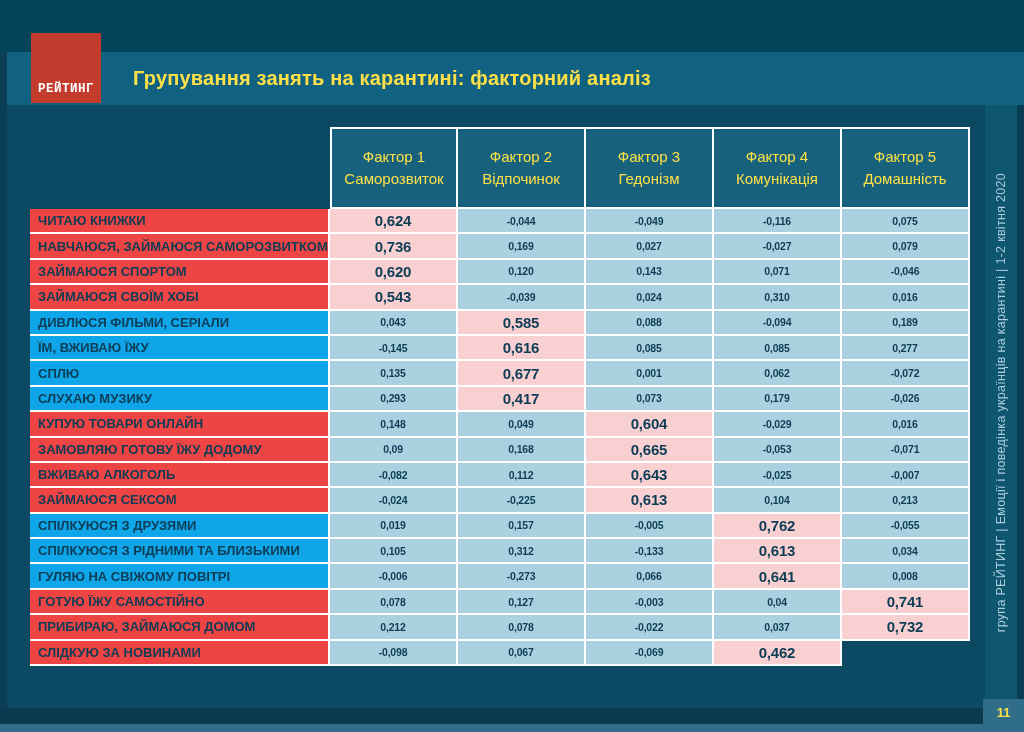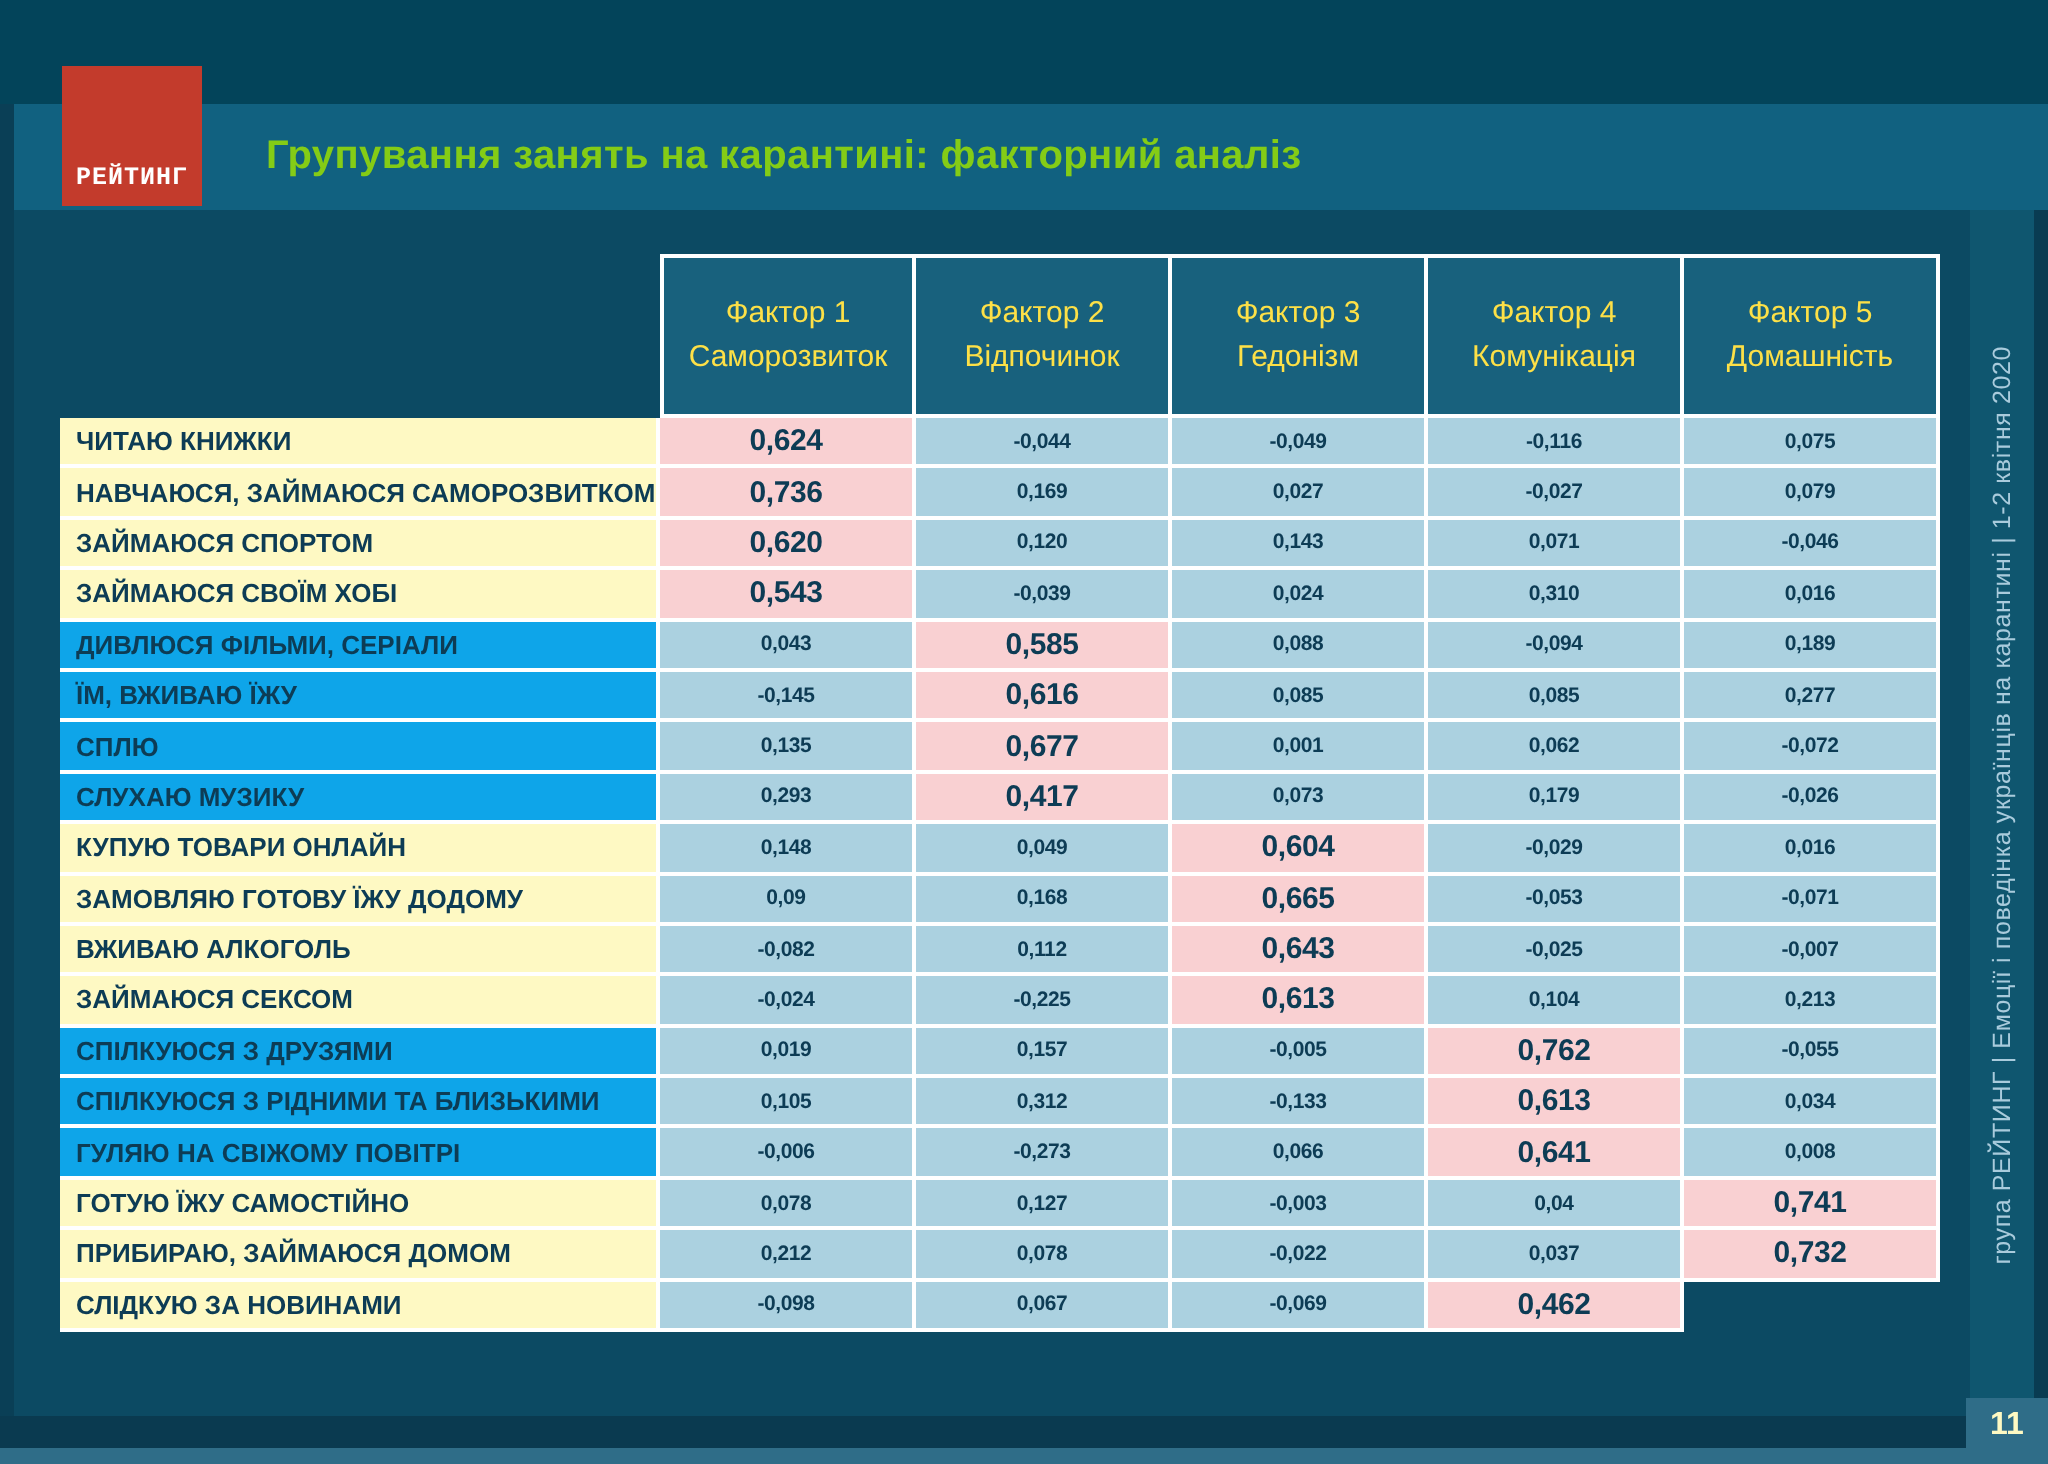--- a/index.html
+++ b/index.html
@@ -14,46 +14,46 @@
   .bottom-dark{position:absolute;left:0;right:0;bottom:8px;height:16px;background:#0A3A50;}
   .bottom-light{position:absolute;left:0;right:0;bottom:0;height:8px;background:#2F6D88;}
 
   
   .logo{position:absolute;left:31px;top:33px;width:70px;height:70px;background:#C33B2C;
         display:flex;align-items:flex-end;justify-content:center;z-index:5;font-family:Liberation Mono, monospace;}
   .logo span{color:#fff;font-weight:700;font-size:12.5px;letter-spacing:.5px;margin-bottom:7px;}
 
   
   .title{position:absolute;left:133px;top:52px;height:53px;right:40px;display:flex;align-items:center;
-         color:#84cc16;font-size:20px;font-weight:700;letter-spacing:.2px;z-index:4;}
+         color:#fde047;font-size:20px;font-weight:700;letter-spacing:.2px;z-index:4;}
 
   
   .sidebar{position:absolute;right:7px;top:105px;bottom:32px;width:32px;background:#0F566F;
            display:flex;align-items:center;justify-content:center;z-index:3;}
   .sidebar .vtext{writing-mode:vertical-rl;transform:rotate(180deg);white-space:nowrap;
            color:#A9CBDC;font-size:12.5px;letter-spacing:.3px;}
 
   
   .page-box{position:absolute;right:0;bottom:6px;width:41px;height:27px;background:#2F6D88;
             display:flex;align-items:center;justify-content:center;z-index:6;}
-  .page-box span{color:#fef9c3;font-weight:700;font-size:16px;}
+  .page-box span{color:#fde047;font-weight:700;font-size:13px;}
 
   
   .table{position:absolute;left:30px;top:127px;display:grid;
          grid-template-columns:300px repeat(5,128px);
          grid-template-rows:82px repeat(18,25.4px);z-index:2;}
   .cell{box-sizing:border-box;border-right:2px solid #fff;border-bottom:2px solid #fff;
         display:flex;align-items:center;justify-content:center;overflow:hidden;}
   .ghost{border:none;background:transparent;}
   .head{background:#18617D;border-top:2px solid #fff;color:#fde047;flex-direction:column;
         font-size:15px;line-height:1.5;text-align:center;}
   .head.first{border-left:2px solid #fff;}
   .lab{justify-content:flex-start;padding-left:8px;font-size:13px;font-weight:700;
        color:#0D3C55;white-space:nowrap;}
-  .g-dark{background:#fef9c3;}
+  .g-dark{background:#ef4444;}
   .g-light{background:#0ea5e9;}
   .val{background:#ABD1E0;font-size:10.5px;font-weight:700;color:#0D3C55;letter-spacing:-.2px;}
   .val.hl{background:#F9D0D2;font-size:15px;}
 </style>
 </head>
 <body>
 
 <div class="slide">
   <div class="top-area"></div>
   <div class="title-band"></div>

